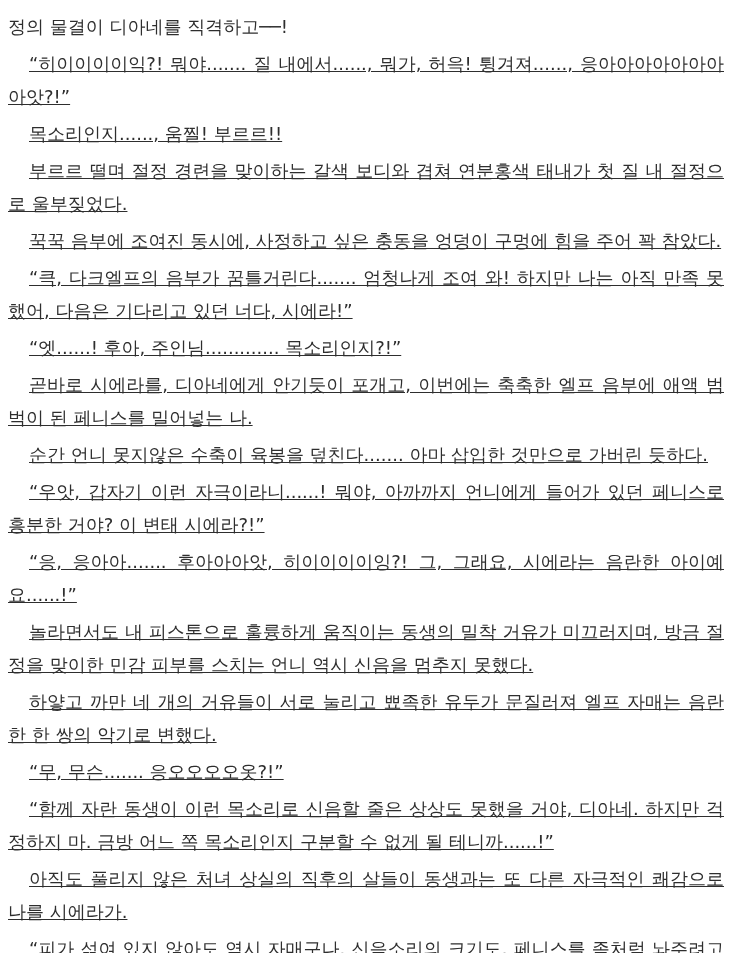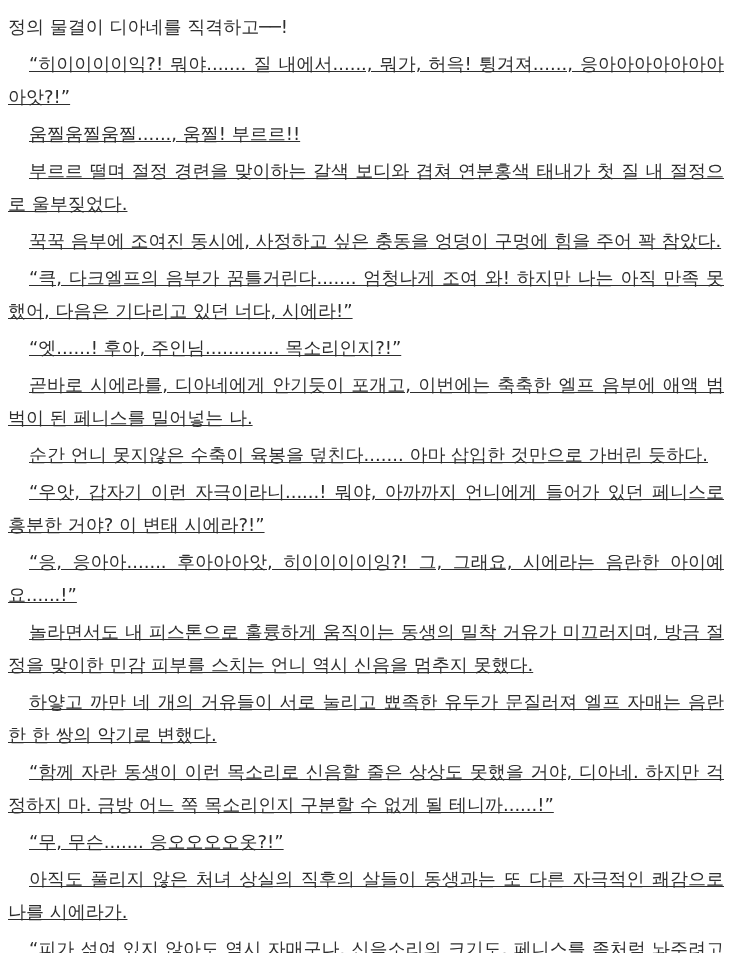--- a/index.html
+++ b/index.html
@@ -39,29 +39,29 @@
     text-decoration: underline;
   }
 </style>
 </head>
 <body style="background: rgb(255, 255, 255);">
 
 <div class="page">
   <div class="text-body" id="text-body" style="color: rgb(46, 46, 46);">
       <p class="para">정의 물결이 디아네를 직격하고──!</p>
       <p class="para indent">“히이이이이익?! 뭐야....... 질 내에서......, 뭐가, 허윽! 튕겨져......, 응아아아아아아아아앗?!”</p>
-      <p class="para indent">움찔움찔움찔......, 움찔! 부르르!!</p>
+      <p class="para indent">목소리인지......, 움찔! 부르르!!</p>
       <p class="para indent">부르르 떨며 절정 경련을 맞이하는 갈색 보디와 겹쳐 연분홍색 태내가 첫 질 내 절정으로 울부짖었다.</p>
       <p class="para indent">꾹꾹 음부에 조여진 동시에, 사정하고 싶은 충동을 엉덩이 구멍에 힘을 주어 꽉 참았다.</p>
       <p class="para indent">“큭, 다크엘프의 음부가 꿈틀거린다....... 엄청나게 조여 와! 하지만 나는 아직 만족 못했어, 다음은 기다리고 있던 너다, 시에라!”</p>
       <p class="para indent">“엣......! 후아, 주인님............. 목소리인지?!”</p>
       <p class="para indent">곧바로 시에라를, 디아네에게 안기듯이 포개고, 이번에는 축축한 엘프 음부에 애액 범벅이 된 페니스를 밀어넣는 나.</p>
       <p class="para indent">순간 언니 못지않은 수축이 육봉을 덮친다....... 아마 삽입한 것만으로 가버린 듯하다.</p>
       <p class="para indent">“우앗, 갑자기 이런 자극이라니......! 뭐야, 아까까지 언니에게 들어가 있던 페니스로 흥분한 거야? 이 변태 시에라?!”</p>
       <p class="para indent">“응, 응아아....... 후아아아앗, 히이이이이잉?! 그, 그래요, 시에라는 음란한 아이예요......!”</p>
       <p class="para indent">놀라면서도 내 피스톤으로 훌륭하게 움직이는 동생의 밀착 거유가 미끄러지며, 방금 절정을 맞이한 민감 피부를 스치는 언니 역시 신음을 멈추지 못했다.</p>
       <p class="para indent">하얗고 까만 네 개의 거유들이 서로 눌리고 뾰족한 유두가 문질러져 엘프 자매는 음란한 한 쌍의 악기로 변했다.</p>
+      <p class="para indent">“무, 무슨....... 응오오오오옷?!”</p>
       <p class="para indent">“함께 자란 동생이 이런 목소리로 신음할 줄은 상상도 못했을 거야, 디아네. 하지만 걱정하지 마. 금방 어느 쪽 목소리인지 구분할 수 없게 될 테니까......!”</p>
-      <p class="para indent">“무, 무슨....... 응오오오오옷?!”</p>
       <p class="para indent">아직도 풀리지 않은 처녀 상실의 직후의 살들이 동생과는 또 다른 자극적인 쾌감으로 나를 시에라가.</p>
       <p class="para indent">“피가 섞여 있지 않아도 역시 자매구나. 신음소리의 크기도, 페니스를 좀처럼 놔주려고 하지 않는 것까지 닮았어! 그래, 그래!”</p>
     </div>
 </div>
 
 </body></html>

